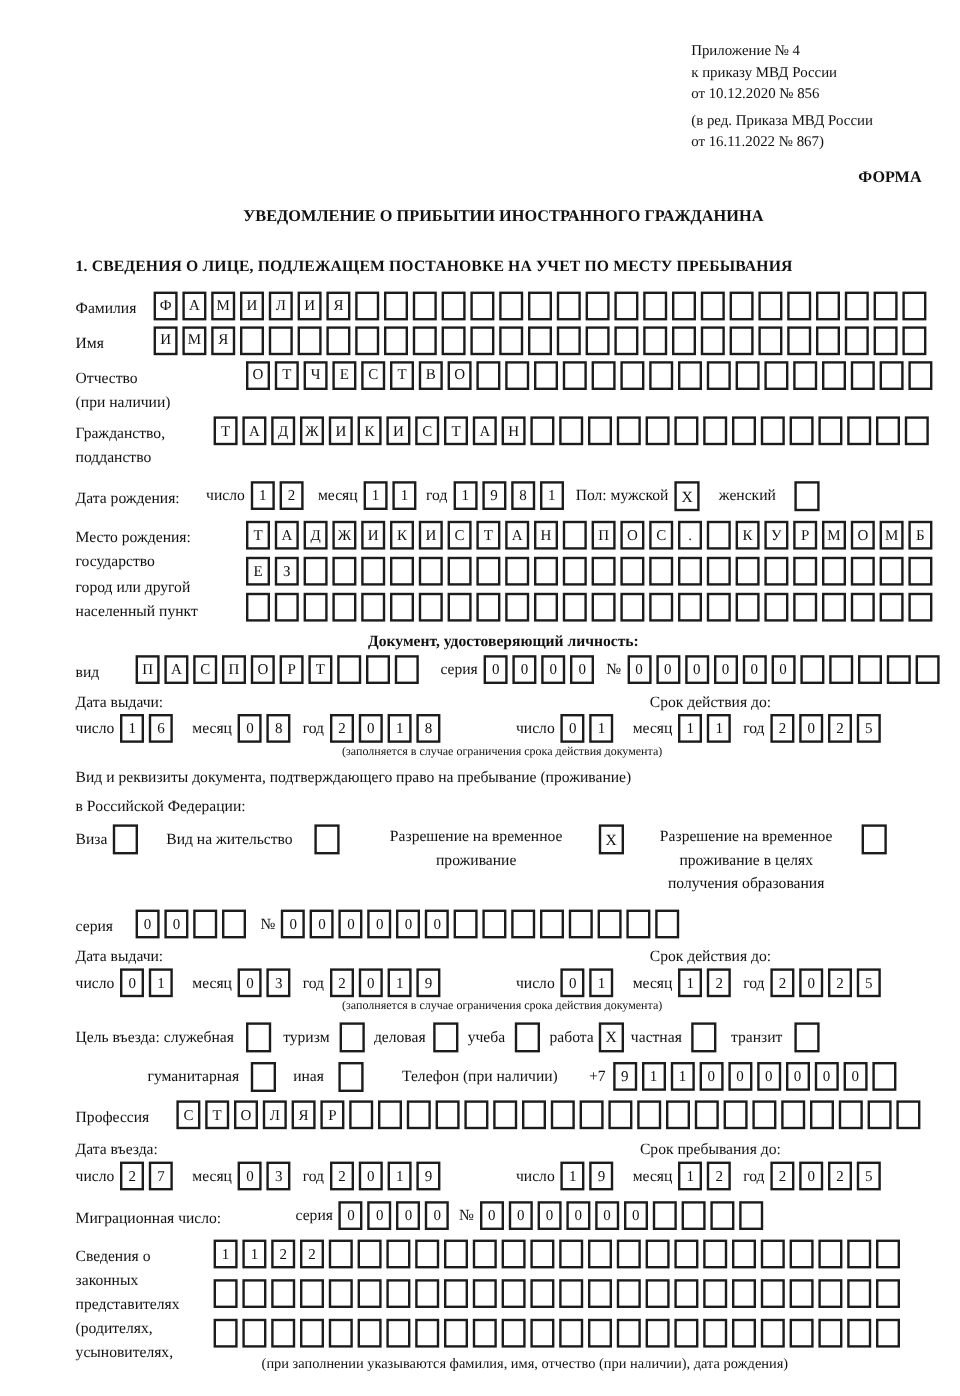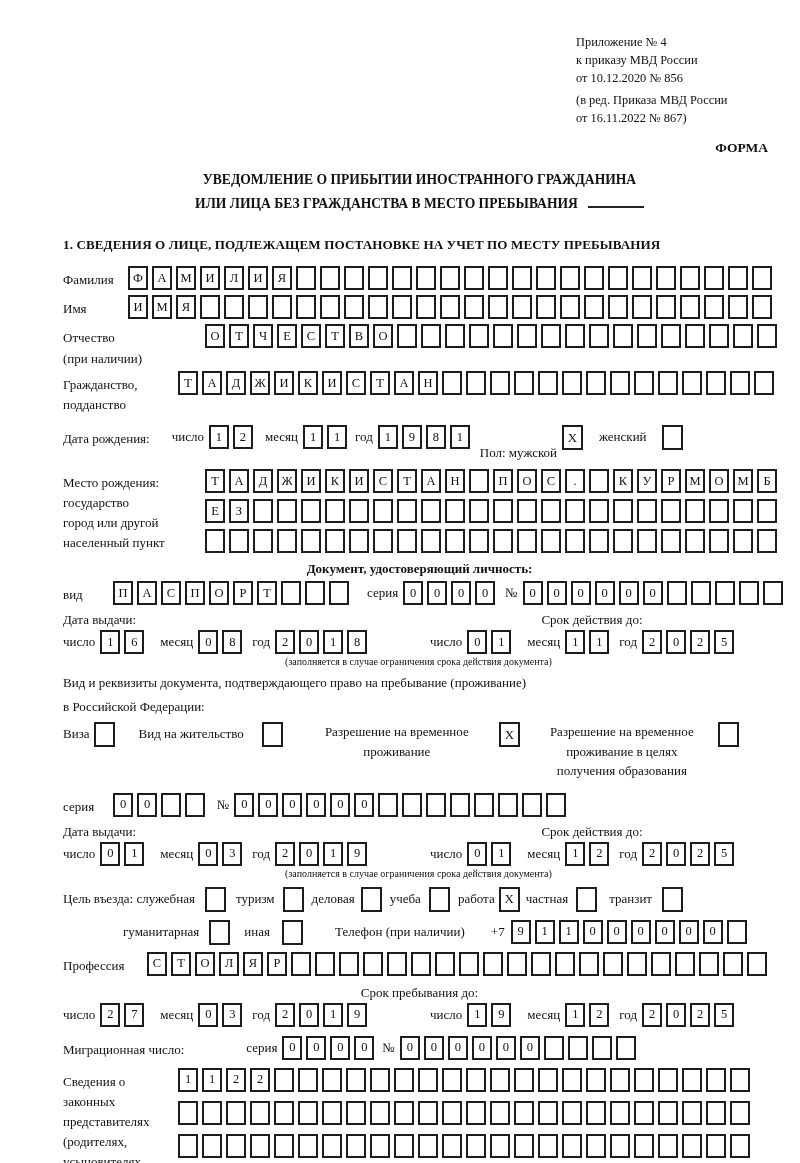--- a/index.html
+++ b/index.html
@@ -53,23 +53,20 @@
     <div>к приказу МВД России</div>
     <div>от 10.12.2020 № 856</div>
     <div class="gap"></div>
     <div>(в ред. Приказа МВД России</div>
     <div>от 16.11.2022 № 867)</div>
   </div>
   <div class="forma">ФОРМА</div>
 
   <div class="title">
     <div>УВЕДОМЛЕНИЕ О ПРИБЫТИИ ИНОСТРАННОГО ГРАЖДАНИНА</div>
-    <div>
-      <span>ИЛИ ЛИЦА БЕЗ ГРАЖДАНСТВА В МЕСТО ПРЕБЫВАНИЯ</span><span class="blank"></span>
-    </div>
   </div>
 
   <div class="sec-head">1. СВЕДЕНИЯ О ЛИЦЕ, ПОДЛЕЖАЩЕМ ПОСТАНОВКЕ НА УЧЕТ ПО МЕСТУ ПРЕБЫВАНИЯ</div>
 
   <div class="frow" style="margin-top:13px;">
     <span class="lbl" style="width:65px;">Фамилия</span>
     <span class="boxes">
         <span class="box">Ф</span>
         <span class="box">А</span>
         <span class="box">М</span>
@@ -212,21 +209,21 @@
         <span class="box">1</span>
         <span class="box">1</span>
       </span>
     <span class="dl" style="margin-left:4px;">год</span>
     <span class="boxes">
         <span class="box">1</span>
         <span class="box">9</span>
         <span class="box">8</span>
         <span class="box">1</span>
       </span>
-    <span class="dl" style="margin-left:6px;margin-top:16px;">Пол: мужской</span>
+    <span class="dl" style="margin-left:6px;">Пол: мужской</span>
     <span class="cbx">X</span>
     <span class="dl" style="margin-left:16px;">женский</span>
     <span class="cbx" style="margin-left:10px;"></span>
   </div>
 
   <div class="frow" style="margin-top:8px;">
     <span class="lblcol" style="width:142px;">
       <span>Место рождения:</span><br>
       <span>государство</span><br>
       <span>город или другой</span><br>
@@ -562,20 +559,21 @@
         <span class="box"></span>
         <span class="box"></span>
         <span class="box"></span>
         <span class="box"></span>
         <span class="box"></span>
       </span>
   </div>
 
   <div class="dates" style="margin-top:9px;">
     <div class="dhead">
+      <div class="dh-l">Дата въезда:</div>
       <div class="dh-r">Срок пребывания до:</div>
     </div>
     <div class="drow">
       <div class="dgrp dgrp-l">
         <span class="dl">число</span>
         <span class="boxes">
             <span class="box">2</span>
             <span class="box">7</span>
           </span>
         <span class="dl" style="margin-left:12px;">месяц</span>

